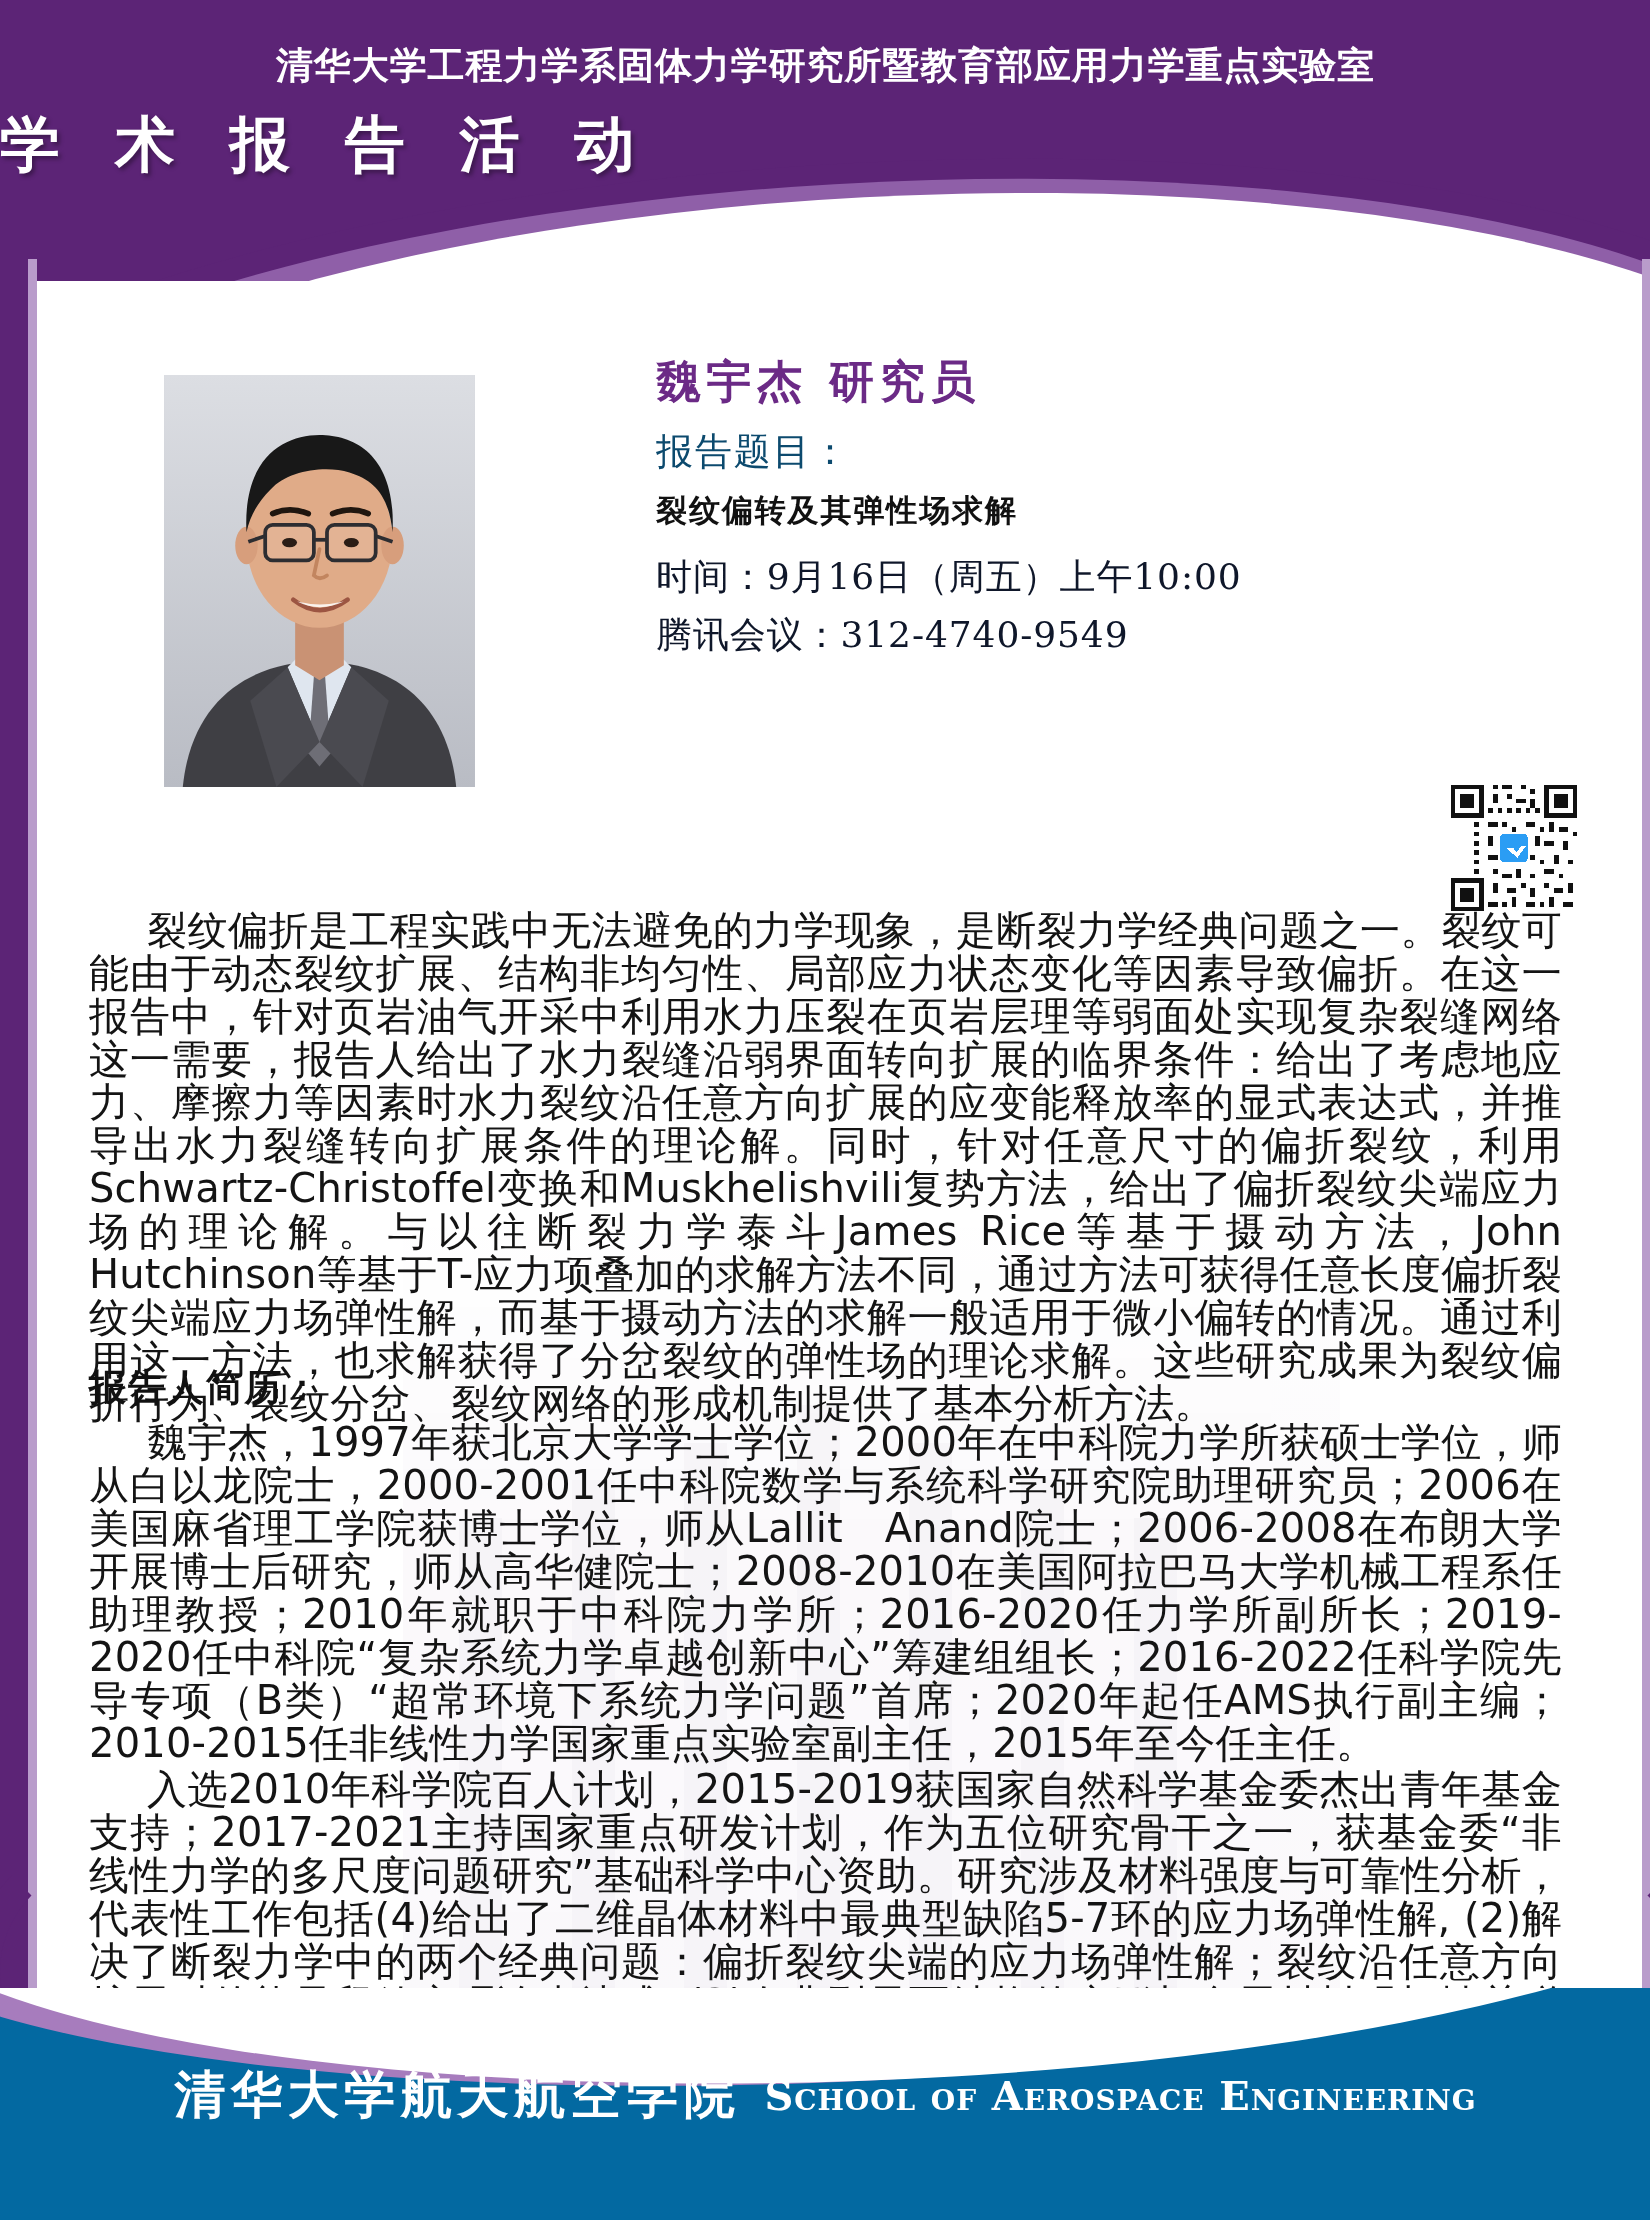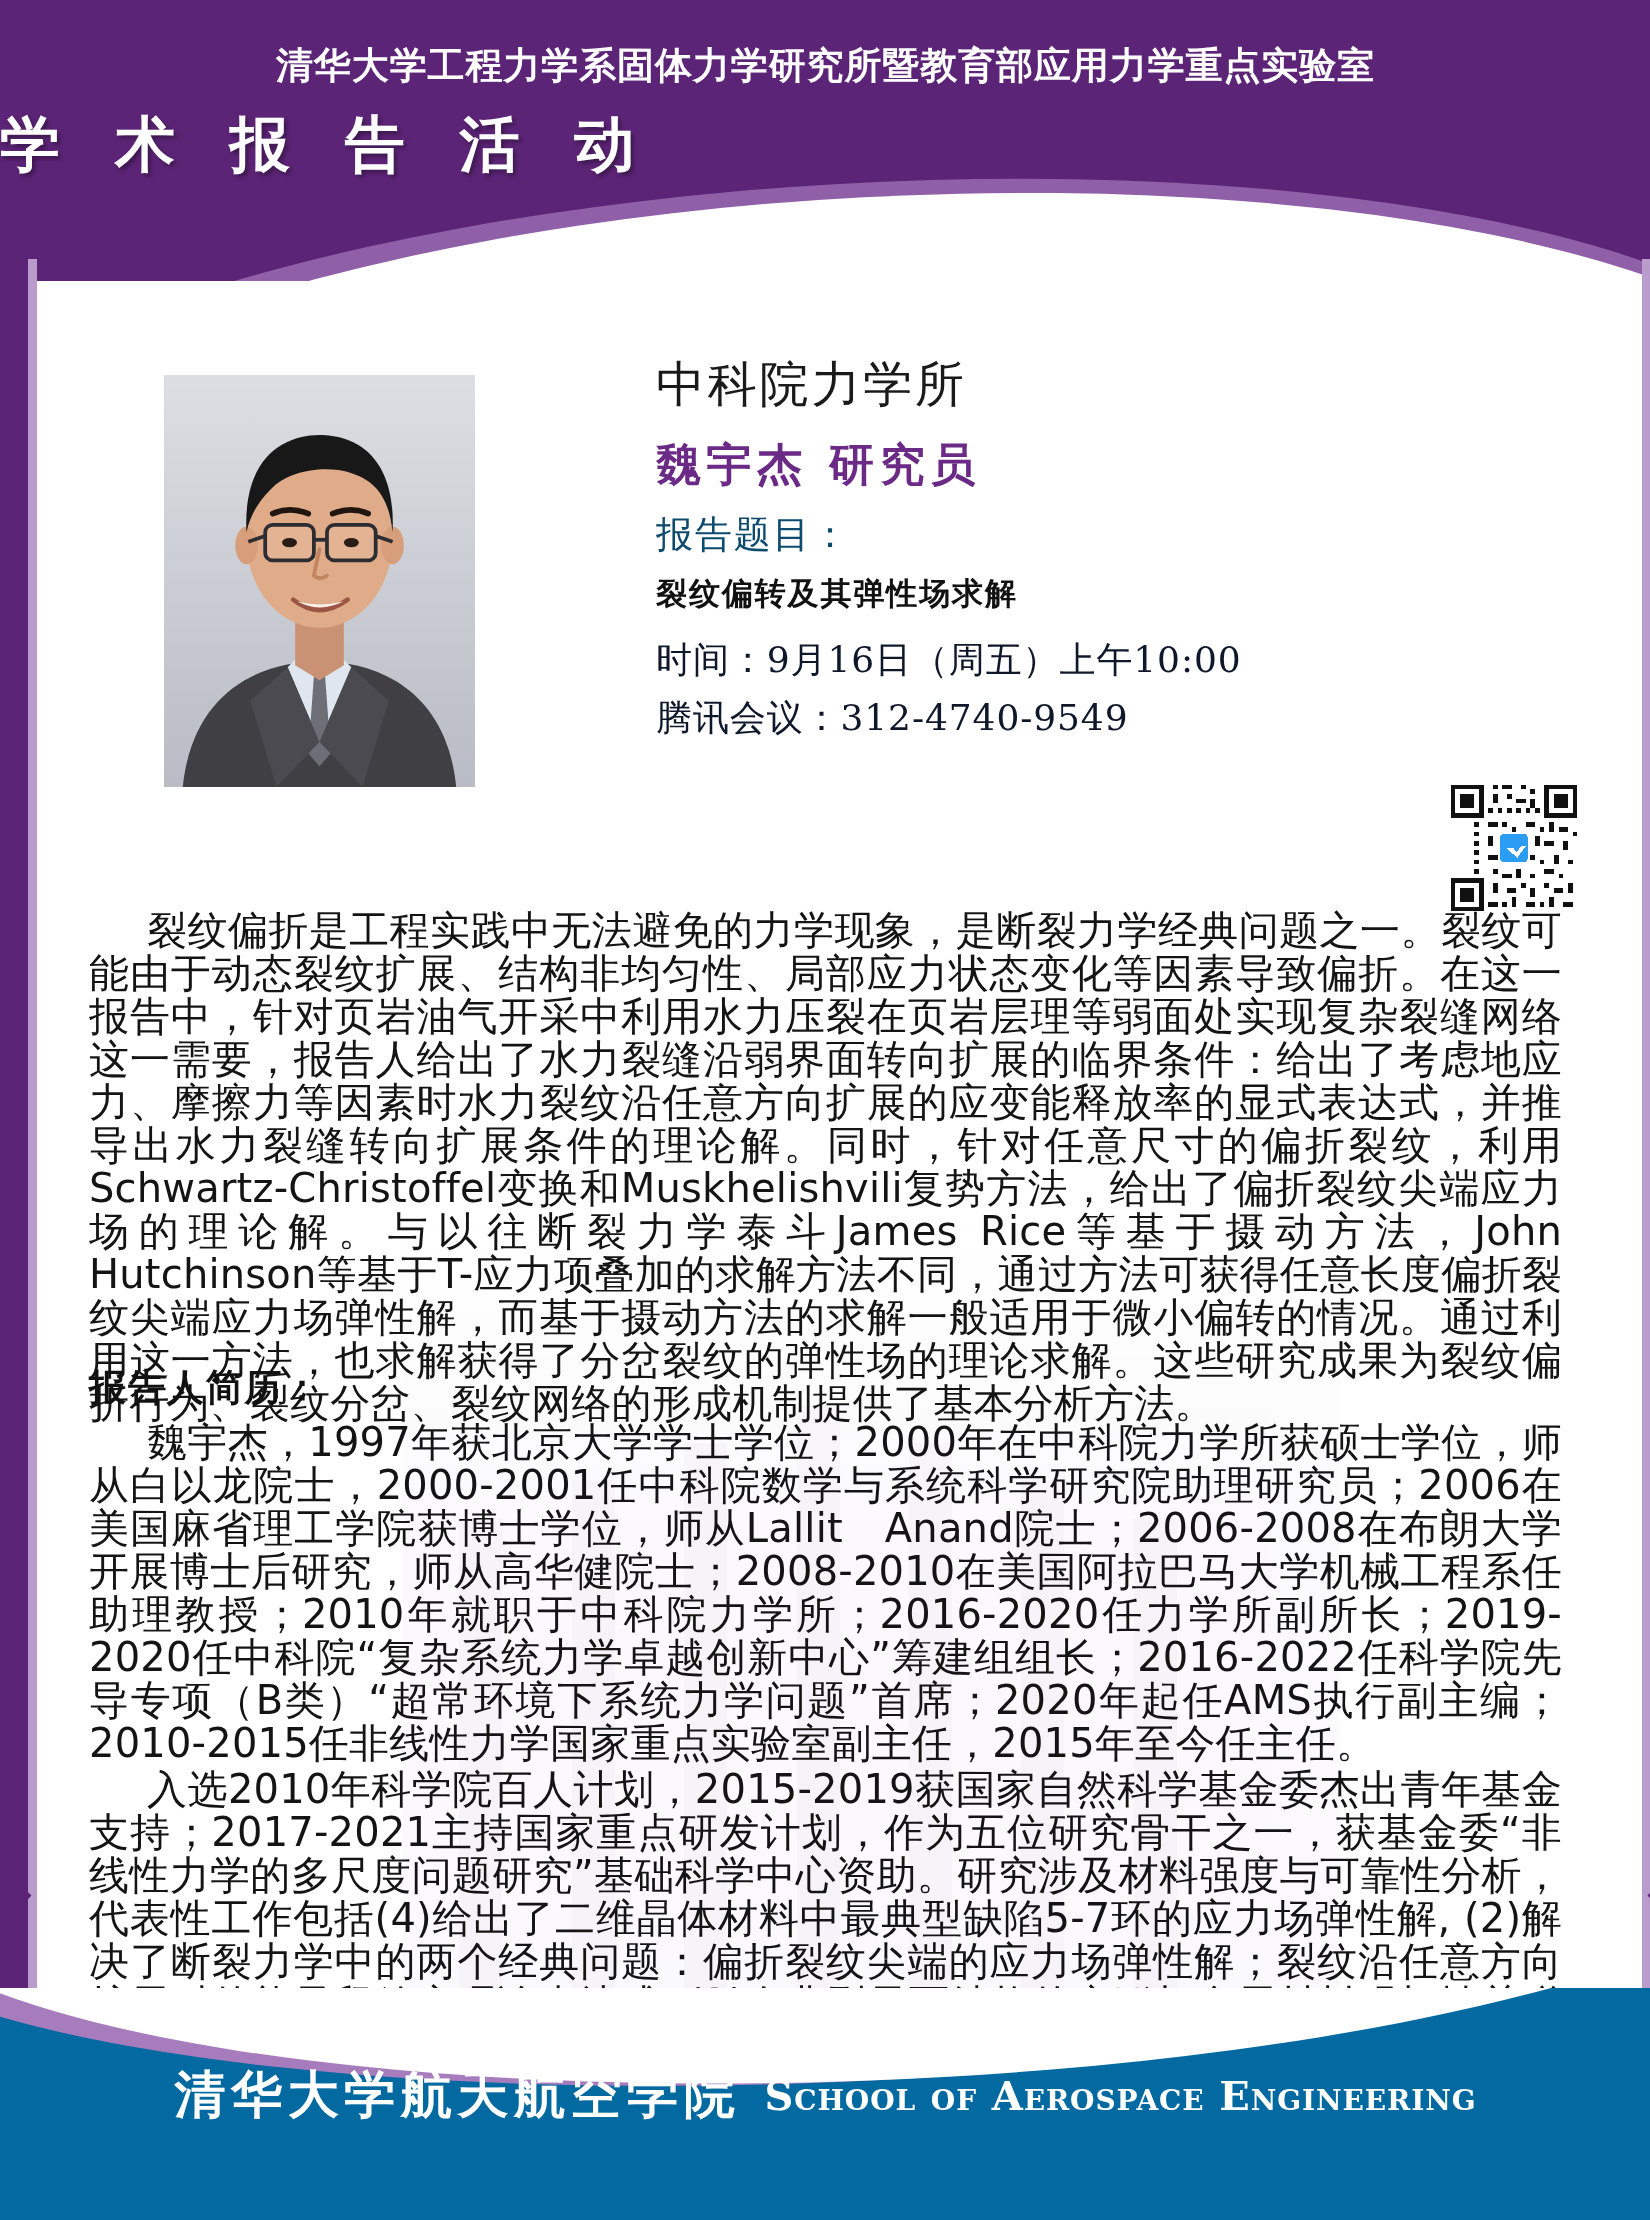--- a/index.html
+++ b/index.html
@@ -382,21 +382,20 @@
       <path d="M180 148 Q200 140 218 148" stroke="#20160f" stroke-width="6" fill="none" stroke-linecap="round"></path>
 
       <path d="M166 186 L160 214 Q166 220 174 214" stroke="#c2855f" stroke-width="4" fill="none" stroke-linecap="round"></path>
 
       <path d="M138 240 Q166 262 196 240" stroke="#9c5542" stroke-width="5" fill="none" stroke-linecap="round"></path>
       <path d="M142 242 Q166 254 192 242 Q166 248 142 242 Z" fill="#ffffff" opacity="0.85"></path>
     </svg>
   </div>
 
   <div class="info">
-    <div class="inst">中科院力学所</div>
     <div class="speaker">魏宇杰 研究员</div>
     <div class="topic-label">报告题目：</div>
     <div class="topic">裂纹偏转及其弹性场求解</div>
     <div class="time-line">时间：9月16日（周五）上午10:00</div>
     <div class="meeting-line">腾讯会议：312-4740-9549</div>
   </div>
 
   <div class="qr">
     <svg width="136" height="136" viewBox="0 0 29 29" shape-rendering="crispEdges" xmlns="http://www.w3.org/2000/svg" role="img" aria-label="meeting qr code">
       <rect width="29" height="29" fill="#ffffff"></rect>

